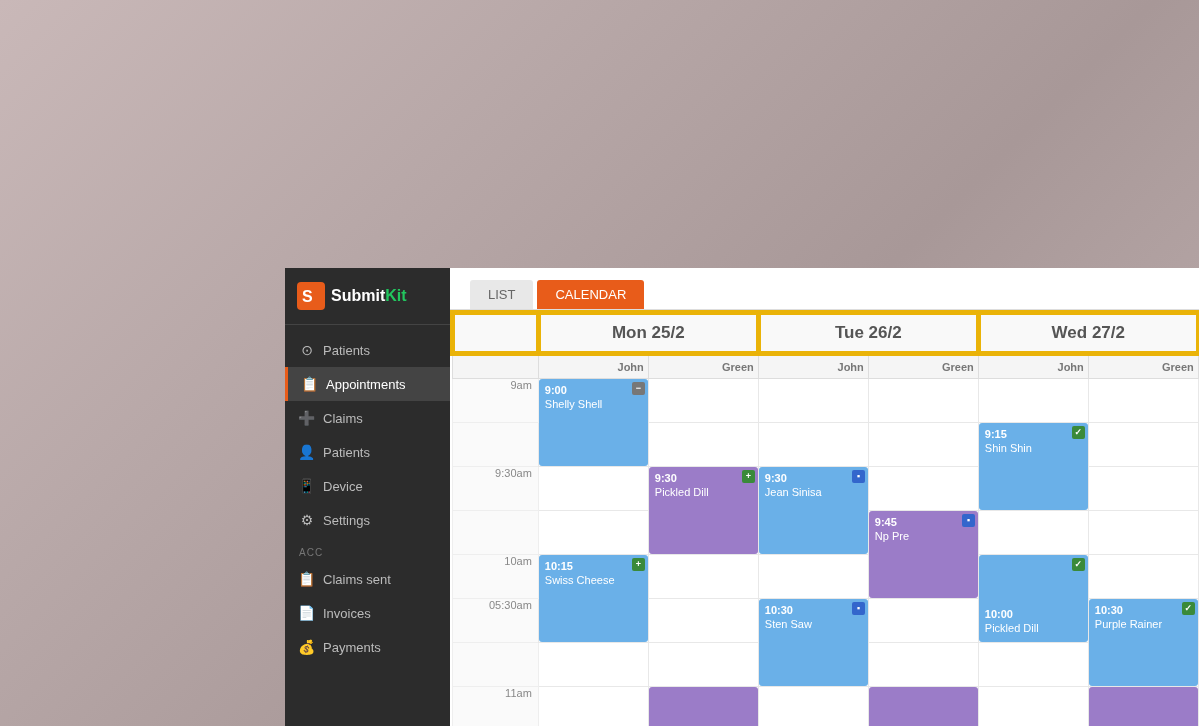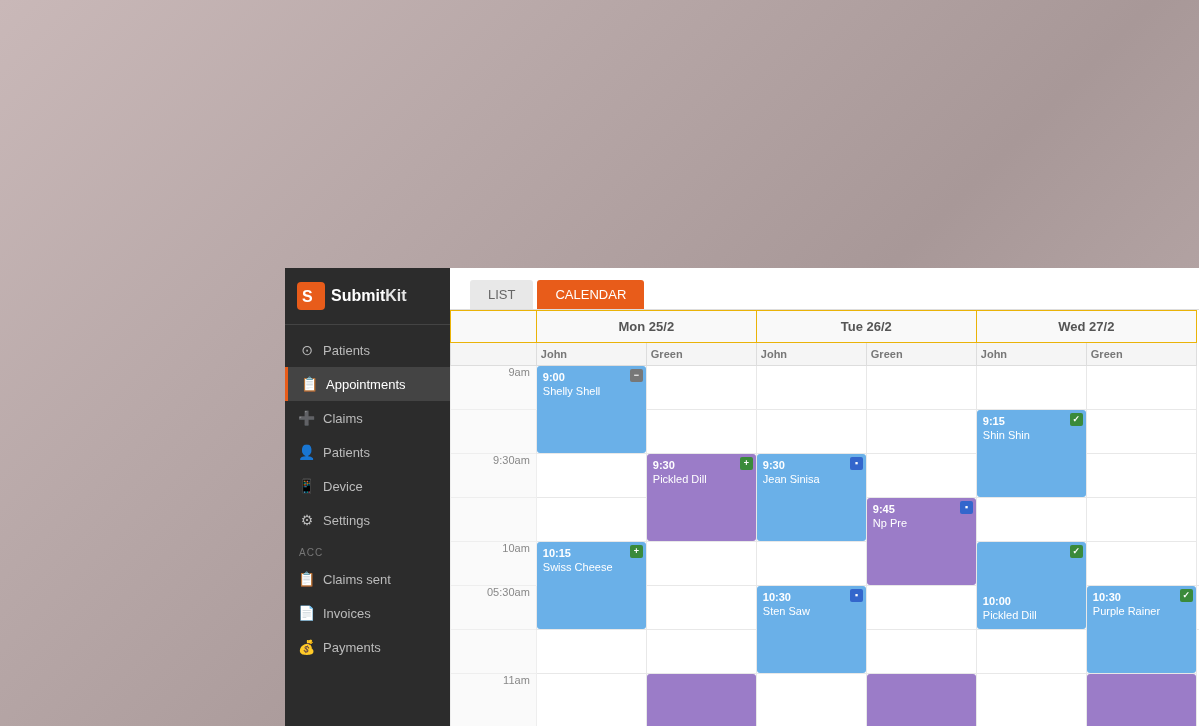--- a/index.html
+++ b/index.html
@@ -161,34 +161,34 @@
       overflow-y: auto;
       background: #fff;
     }
     .calendar-table {
       width: 100%;
       border-collapse: collapse;
       min-width: 700px;
     }
     .cal-header-row th {
       background: #f9f9f9;
-      border: 1px solid #eab308;
+      border: 5px solid #eab308;
       padding: 8px 4px;
-      font-size: 13px;
+      font-size: 17px;
       font-weight: 600;
       color: #555;
       text-align: center;
     }
     .cal-sub-header th {
       background: #f5f5f5;
       border: 1px solid #ddd;
       padding: 5px 4px;
       font-size: 11px;
       color: #777;
-      text-align: left;
+      text-align: right;
     }
     .time-col {
       width: 60px;
       font-size: 11px;
       color: #888;
       text-align: right;
       padding-right: 6px;
       vertical-align: top;
       border: 1px solid #eee;
       background: #fafafa;
@@ -226,21 +226,21 @@
 <div class="app-window">
 
   <div class="sidebar">
     <div class="sidebar-logo">
       <div class="logo-text">
         <svg class="logo-icon" viewBox="0 0 28 28">
           <rect width="28" height="28" rx="4" fill="#e85c1a"></rect>
           <text x="5" y="20" fill="white" font-size="16" font-weight="bold">S</text>
         </svg>
         <span class="logo-name">
-          <span style="color:#fff">Submit</span><span style="color:#e5e5e5">Kit</span>
+          <span style="color:#fff">Submit</span><span style="color:#22c55e">Kit</span>
         </span>
       </div>
     </div>
     <div class="sidebar-nav">
       <div class="nav-item">
         <span class="nav-icon">⊙</span>
         <span>Patients</span>
       </div>
       <div class="nav-item active">
         <span class="nav-icon">📋</span>

